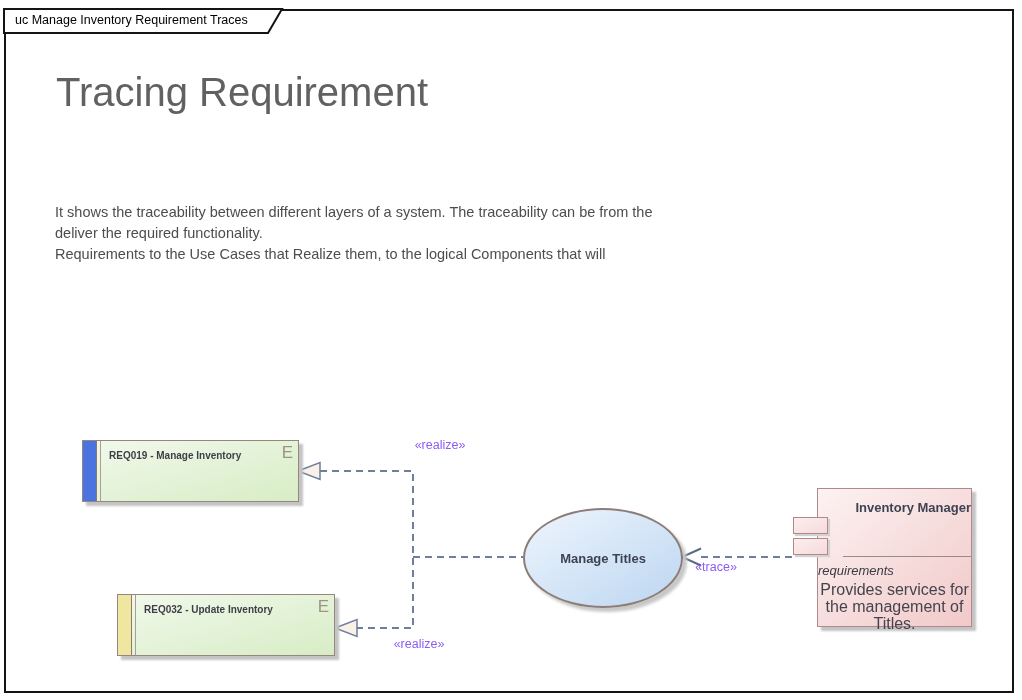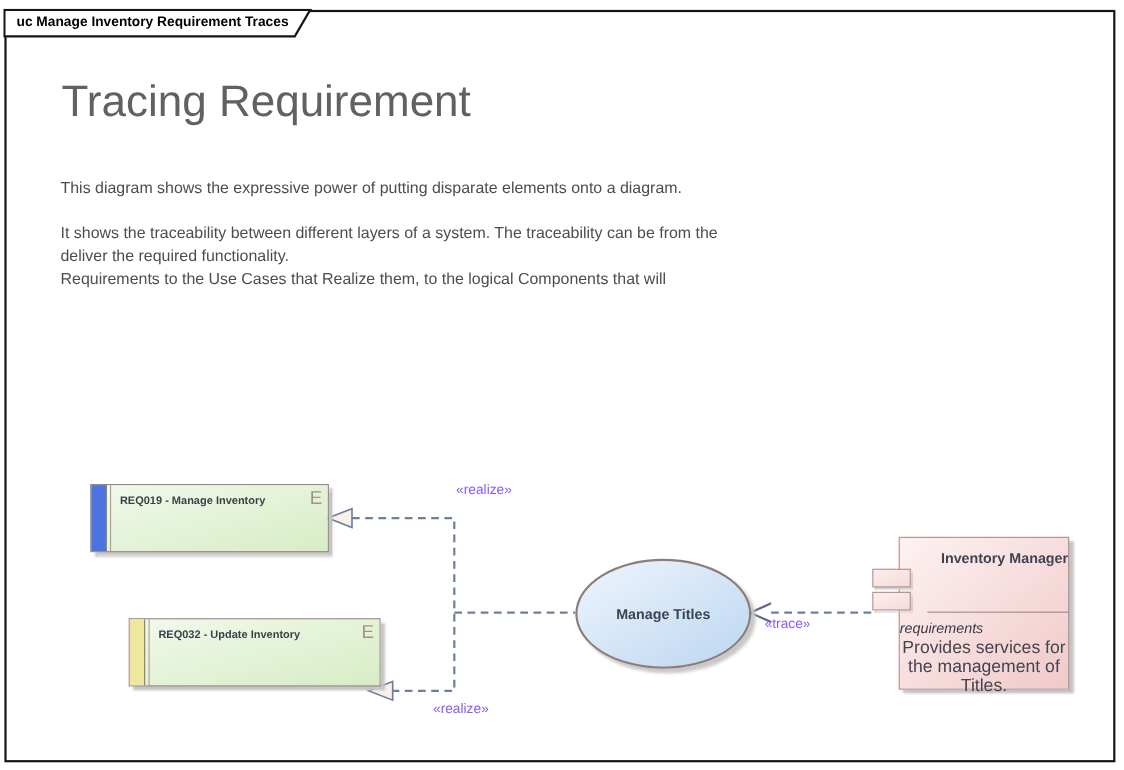--- a/index.html
+++ b/index.html
@@ -10,40 +10,40 @@
   .abs{position:absolute;}
 
   
   .frame-border{
     left:4px;top:9px;width:1006px;height:680px;
     border:2px solid #141414;background:transparent;
   }
   .tab-svg{left:3px;top:8px;}
   .tab-label{
     left:15px;top:13px;width:260px;
-    font-size:12.5px;font-weight:bold;color:#000000;letter-spacing:0;
+    font-size:12.5px;font-weight:normal;color:#000000;letter-spacing:0;
   }
 
   
   .page-title{
     left:56px;top:70px;font-size:40px;color:#616161;font-weight:400;
   }
   .desc{color:#4d4d4d;font-size:14.5px;line-height:21px;}
   .desc-p1{left:55px;top:161px;width:720px;}
   .desc-p2{left:55px;top:202px;width:740px;}
 
   
   .req-box{
     width:215px;height:60px;
     background:linear-gradient(to bottom right,#f2f9ec,#d7edc5);
     border:1px solid #96867f;
     box-shadow:4px 4px 2px #c4c4c4;
   }
   .req-box-1{left:82px;top:440px;}
-  .req-box-2{left:117px;top:562px;width:216px;padding-left:11px;}
+  .req-box-2{left:117px;top:594px;width:216px;}
   .req-bar{
     position:absolute;left:0;top:0;bottom:0;width:13px;
     border-right:1px solid #8a7a73;
   }
   .req-bar-gap{
     position:absolute;left:14px;top:0;bottom:0;width:3px;
     border-right:1px solid #ab9d93;
   }
   .req-label{
     position:absolute;left:26px;top:9px;right:18px;
@@ -112,21 +112,20 @@
 <div class="canvas">
 
   <div class="abs frame-border"></div>
   <svg class="abs tab-svg" width="290" height="28">
     <polygon points="1,1 279,1 265,25 1,25" fill="#ffffff" stroke="#141414" stroke-width="2"></polygon>
   </svg>
   <div class="abs tab-label">uc Manage Inventory Requirement Traces</div>
 
   <div class="abs page-title">Tracing Requirement</div>
 
-  <div class="abs desc desc-p1">This diagram shows the expressive power of putting disparate elements onto a diagram.</div>
   <div class="abs desc desc-p2">
     <div>It shows the traceability between different layers of a system.  The traceability can be from the</div>
     <div>deliver the required functionality.</div>
     <div>Requirements to the Use Cases that Realize them, to the logical Components that will</div>
   </div>
 
   <svg class="abs connector-layer" width="1022" height="700">
     <path d="M320,471 H413 V628 H357" fill="none" stroke="#6e7f9d" stroke-width="2" stroke-dasharray="7 5"></path>
     <path d="M413,557 H523" fill="none" stroke="#6e7f9d" stroke-width="2" stroke-dasharray="7 5"></path>
     <path d="M701,557 H792" fill="none" stroke="#6e7f9d" stroke-width="2" stroke-dasharray="7 5"></path>

